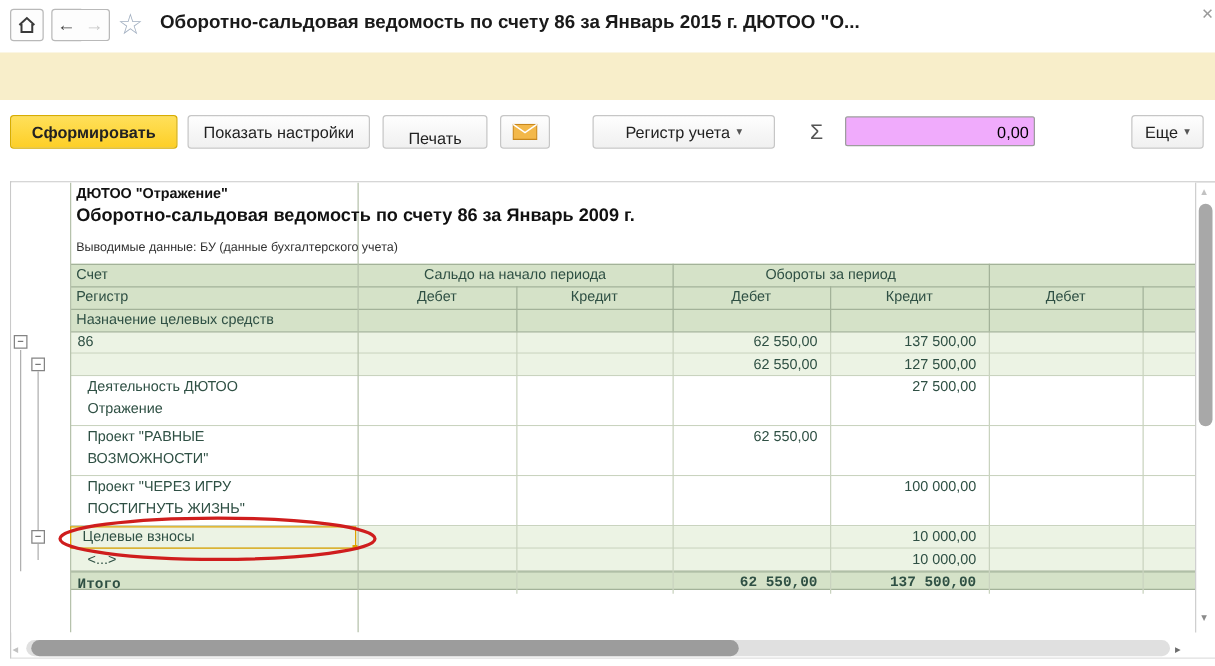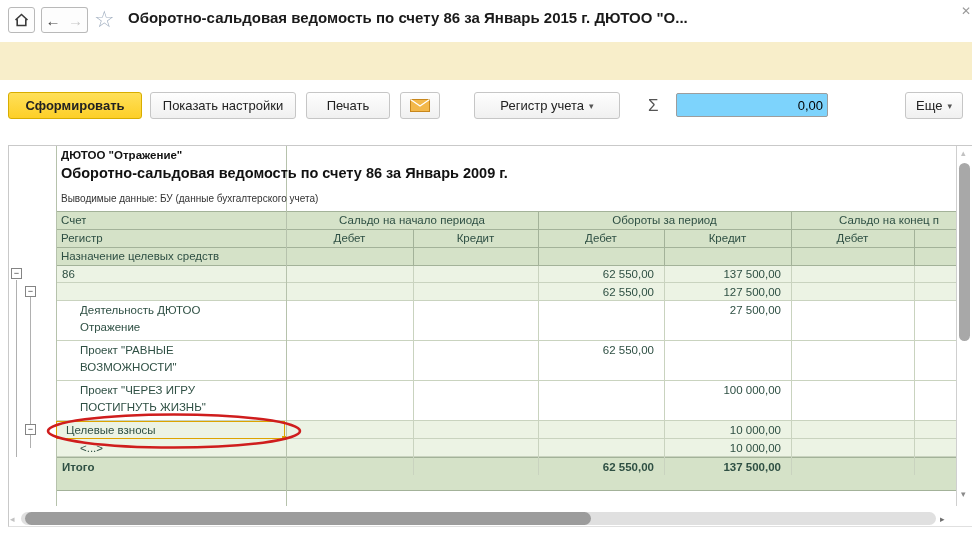--- a/index.html
+++ b/index.html
@@ -13,36 +13,36 @@
   #home-btn{left:8px;width:27px;border-radius:3px;}
   #back-btn{left:41px;width:24px;border-radius:3px 0 0 3px;color:#444;font-weight:bold;}
   #fwd-btn{left:64px;width:24px;border-radius:0 3px 3px 0;color:#c8c8c8;font-weight:bold;border-left:none;}
   #fav-star{left:94px;top:6px;font-size:23px;color:#a4b1c2;position:absolute;}
   #win-title{left:128px;top:9px;position:absolute;font-size:15px;font-weight:bold;color:#1a1a1a;
              white-space:nowrap;width:836px;overflow:hidden;}
   #tab-close{left:961px;top:4px;position:absolute;font-size:12px;color:#9a9a9a;}
   
   #filterbar{left:0;top:42px;width:972px;height:38px;background:#f8eeca;}
   .flabel{position:absolute;top:53px;font-size:13px;color:#333;}
-  .finput{position:absolute;top:48px;height:24px;background:#7dd3fc;border:1px solid #9d9d9d;
+  .finput{position:absolute;top:48px;height:24px;background:#f0abfc;border:1px solid #9d9d9d;
           box-sizing:border-box;border-radius:2px;display:flex;align-items:stretch;}
   .finput input{border:none;outline:none;flex:1;font-size:13px;padding:0 4px;min-width:0;
                 font-family:inherit;background:transparent;}
   .inbtn{width:22px;border-left:1px solid #b5b5b5;display:flex;align-items:center;justify-content:center;background:#fafafa;}
   .dropsec{width:16px;display:flex;align-items:center;justify-content:center;color:#555;font-size:10px;}
   .sqbtn{position:absolute;top:48px;height:24px;background:#fdfdfd;border:1px solid #a9a9a9;border-radius:3px;
          box-sizing:border-box;display:flex;align-items:center;justify-content:center;font-size:12px;color:#444;}
   
   #actionbar{left:0;top:88px;width:972px;height:34px;background:#fff;}
   .abtn{position:absolute;top:4px;height:27px;background:linear-gradient(#fefefe,#f0f0f0);
         border:1px solid #c6c6c6;border-radius:3px;box-sizing:border-box;
         display:flex;align-items:center;justify-content:center;font-size:13px;color:#222;padding:0 8px;}
   #btn-generate{left:8px;width:134px;background:linear-gradient(#ffe05a,#fdcf27);border-color:#d8ad00;font-weight:bold;}
   #btn-settings{left:150px;width:146px;}
-  #btn-print{left:306px;width:84px;}
+  #btn-print{left:306px;width:84px;align-items:flex-end;}
   #btn-mail{left:400px;width:40px;}
   #btn-register{left:474px;width:146px;}
   #sigma{left:648px;top:8px;position:absolute;font-size:17px;color:#555;}
   #sum-field{left:676px;width:152px;}
   #sum-field input{text-align:right;}
   #btn-more{left:905px;width:58px;}
   .caret{font-size:9px;color:#555;margin-left:5px;}
   
   #report{left:8px;top:145px;width:964px;height:382px;border-top:1px solid #c9c9c9;
           border-left:1px solid #c9c9c9;border-bottom:1px solid #e0e0e0;box-sizing:border-box;}
@@ -55,21 +55,21 @@
   .hline{position:absolute;height:1px;background:#a3b299;}
   #hdr-bg{left:47px;top:65px;width:900px;height:54px;background:#d5e2c8;
           border-top:1px solid #a3b299;box-sizing:border-box;position:absolute;}
   .hcell{position:absolute;font-size:11.5px;color:#2f5044;height:18px;line-height:18px;white-space:nowrap;overflow:hidden;}
   .hname{left:52px;}
   .hctr{text-align:center;}
   .trow{position:absolute;left:47px;width:900px;border-bottom:1px solid #c9d3bf;box-sizing:border-box;background:#fff;}
   .trow.tint{background:#ecf3e4;}
   .trow.total{background:#d5e2c8;border-top:1px solid #a3b299;border-bottom:1px solid #a3b299;font-weight:bold;}
   .ncell{position:absolute;left:0;top:0;width:229px;padding-top:1px;font-size:11.5px;color:#2f5044;line-height:17px;overflow:hidden;}
-  .lvl0{padding-left:6px;}.lvl1{padding-left:10px;}.lvl2{padding-left:24px;}
+  .lvl0{padding-left:6px;}.lvl1{padding-left:10px;}.lvl2{padding-left:14px;}
   .vcell{position:absolute;top:1px;font-size:11.5px;color:#2f5044;text-align:right;line-height:16px;padding-right:5px;box-sizing:border-box;}
   .expbox{position:absolute;width:11px;height:11px;background:#fff;border:1px solid #848484;box-sizing:border-box;
           font-size:9px;line-height:8px;text-align:center;color:#333;}
   .conn{position:absolute;width:1px;background:#b0b0b0;}
   #sel-rect{position:absolute;left:47px;width:229px;height:18px;border:1px solid #dda400;box-sizing:border-box;}
   #sel-rect::after{content:"";position:absolute;right:-2px;bottom:-2px;width:4px;height:4px;background:#dda400;}
   
   #vscroll{left:949px;top:0;width:14px;height:360px;position:absolute;}
   #vthumb{position:absolute;left:1px;top:17px;width:11px;height:178px;background:#a8a8a8;border-radius:6px;}
   .scar{position:absolute;font-size:9px;color:#c2c2c2;}
@@ -242,21 +242,21 @@
           </div>
           <div class="vcell" style="left: 609px; width: 121px;">10 000,00</div>
         </div>
         <div class="expbox" style="left: 16px; top: 278px;">−</div>
         <div class="trow tint" style="top: 293px; height: 18px;">
           <div class="ncell lvl2">
             <div>&lt;...&gt;</div>
           </div>
           <div class="vcell" style="left: 609px; width: 121px;">10 000,00</div>
         </div>
-        <div class="trow total" style="top: 311px; height: 34px;">
+        <div class="trow total" style="top: 311px; height: 15px; font-family: Liberation Mono, monospace;">
           <div class="ncell lvl0">
             <div>Итого</div>
           </div>
           <div class="vcell" style="left: 483px; width: 120px;">62 550,00</div>
           <div class="vcell" style="left: 609px; width: 121px;">137 500,00</div>
         </div>
       </div>
 
     <div class="dline" style="left:404px;top:119px;height:210px"></div>
     <div class="dline" style="left:529px;top:119px;height:210px"></div>
@@ -270,21 +270,20 @@
     <div class="hline" style="left:47px;top:119px;width:900px"></div>
     <div class="vline" style="left:529px;top:65px;height:54px;background:#a3b299"></div>
     <div class="vline" style="left:782px;top:65px;height:54px;background:#a3b299"></div>
     <div class="vline" style="left:404px;top:83px;height:36px;background:#a3b299"></div>
     <div class="vline" style="left:655px;top:83px;height:36px;background:#a3b299"></div>
     <div class="vline" style="left:905px;top:83px;height:36px;background:#a3b299"></div>
 
     <div class="hcell hname" style="top:65px">Счет</div>
     <div class="hcell hctr" style="left:277px;top:65px;width:252px">Сальдо на начало периода</div>
     <div class="hcell hctr" style="left:529px;top:65px;width:253px">Обороты за период</div>
-    <div class="hcell" style="left:830px;top:65px;width:117px">Сальдо на конец п</div>
 
     <div class="hcell hname" style="top:83px">Регистр</div>
     <div class="hcell hctr" style="left:277px;top:83px;width:127px">Дебет</div>
     <div class="hcell hctr" style="left:404px;top:83px;width:125px">Кредит</div>
     <div class="hcell hctr" style="left:529px;top:83px;width:126px">Дебет</div>
     <div class="hcell hctr" style="left:655px;top:83px;width:127px">Кредит</div>
     <div class="hcell hctr" style="left:782px;top:83px;width:123px">Дебет</div>
 
     <div class="hcell hname" style="top:101px">Назначение целевых средств</div>
 

